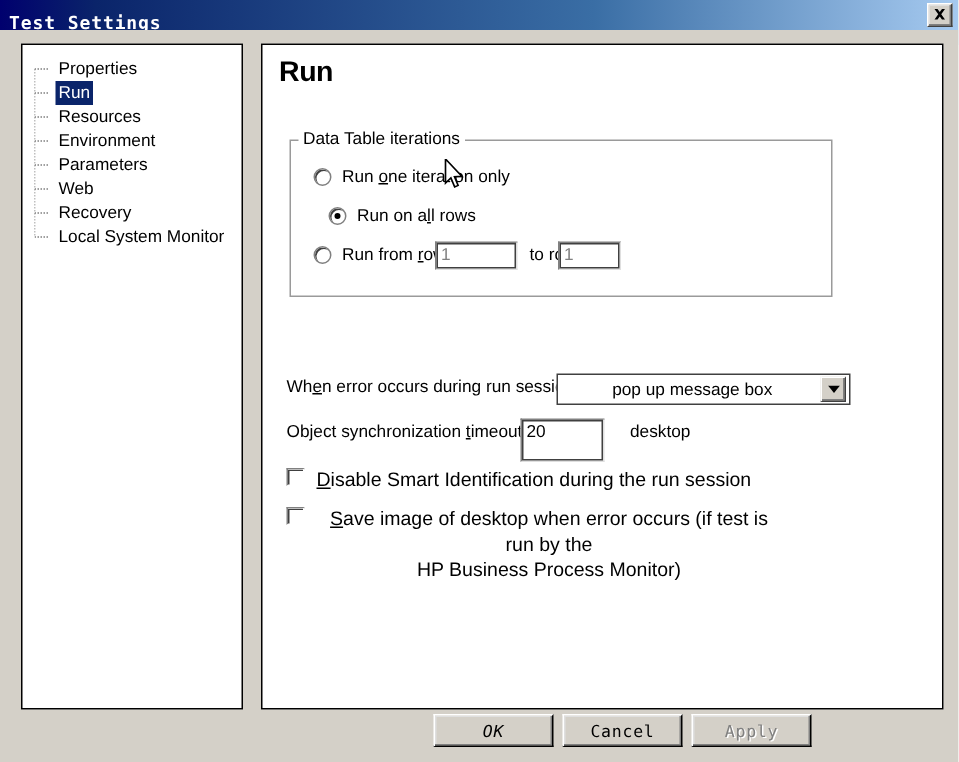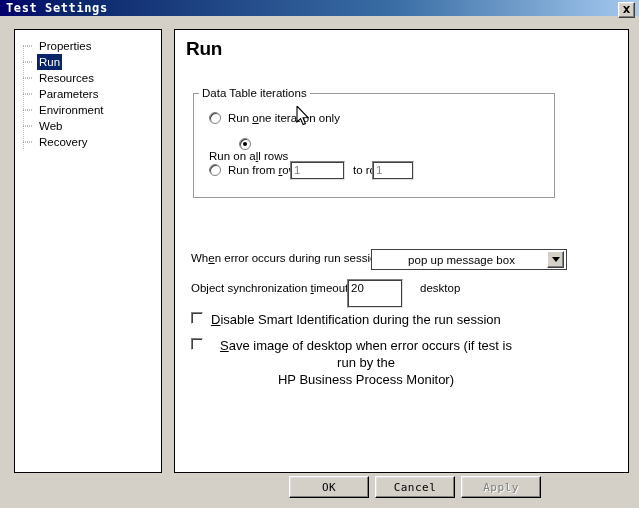--- a/index.html
+++ b/index.html
@@ -19,21 +19,21 @@
     background: #d4d0c8;
     overflow: hidden;
     box-sizing: border-box;
   }
 
   
   #titlebar {
     position: absolute;
     left: 0; top: 0;
     width: 639px;
-    height: 16px;
+    height: 30px;
     background: linear-gradient(to right, #00006e 0%, #0a246a 10%, #3a6ea5 62%, #a6caf0 100%);
     display: flex;
     align-items: center;
   }
   #title-text {
     color: #ffffff;
     font-family: "DejaVu Sans Mono", monospace;
     font-size: 12px;
     font-weight: bold;
     letter-spacing: 0.6px;
@@ -362,68 +362,77 @@
         <span class="tree-label">Resources</span>
       </div>
 
       <div class="tree-item">
         <span class="tree-dots">
           <svg width="12" height="16">
               <line x1="0" y1="8" x2="10" y2="8" stroke="#808080" stroke-width="1" stroke-dasharray="1 1"></line>
               <line x1="0" y1="0" x2="0" y2="16" stroke="#808080" stroke-width="1" stroke-dasharray="1 1"></line>
             </svg>
         </span>
+        <span class="tree-label">Environment</span>
+      </div>
+
+      <div class="tree-item">
+        <span class="tree-dots">
+          <svg width="12" height="16">
+              <line x1="0" y1="8" x2="10" y2="8" stroke="#808080" stroke-width="1" stroke-dasharray="1 1"></line>
+              <line x1="0" y1="0" x2="0" y2="16" stroke="#808080" stroke-width="1" stroke-dasharray="1 1"></line>
+            </svg>
+        </span>
         <span class="tree-label">Parameters</span>
       </div>
 
       <div class="tree-item">
         <span class="tree-dots">
           <svg width="12" height="16">
               <line x1="0" y1="8" x2="10" y2="8" stroke="#808080" stroke-width="1" stroke-dasharray="1 1"></line>
               <line x1="0" y1="0" x2="0" y2="16" stroke="#808080" stroke-width="1" stroke-dasharray="1 1"></line>
             </svg>
         </span>
-        <span class="tree-label">Environment</span>
-      </div>
-
-      <div class="tree-item">
-        <span class="tree-dots">
-          <svg width="12" height="16">
-              <line x1="0" y1="8" x2="10" y2="8" stroke="#808080" stroke-width="1" stroke-dasharray="1 1"></line>
-              <line x1="0" y1="0" x2="0" y2="16" stroke="#808080" stroke-width="1" stroke-dasharray="1 1"></line>
-            </svg>
-        </span>
         <span class="tree-label">Web</span>
       </div>
 
       <div class="tree-item">
         <span class="tree-dots">
           <svg width="12" height="16">
               <line x1="0" y1="8" x2="10" y2="8" stroke="#808080" stroke-width="1" stroke-dasharray="1 1"></line>
               <line x1="0" y1="0" x2="0" y2="16" stroke="#808080" stroke-width="1" stroke-dasharray="1 1"></line>
             </svg>
         </span>
         <span class="tree-label">Recovery</span>
       </div>
 
+      <div class="tree-item">
+        <span class="tree-dots">
+          <svg width="12" height="16">
+              <line x1="0" y1="8" x2="10" y2="8" stroke="#808080" stroke-width="1" stroke-dasharray="1 1"></line>
+              <line x1="0" y1="0" x2="0" y2="8" stroke="#808080" stroke-width="1" stroke-dasharray="1 1"></line>
+            </svg>
+        </span>
+        <span class="tree-label">Local System Monitor</span>
+      </div>
     </div>
 
     <div id="right-panel">
 
       <div id="page-heading">Run</div>
 
       <fieldset id="group-iterations"></fieldset>
       <div id="group-iterations-label">Data Table iterations</div>
 
       <div class="radio-row" style="left:34px; top:82px;">
         <span class="radio"></span>
         <span><span>Run </span><span class="u">o</span><span>ne iteration only</span></span>
       </div>
 
-      <div class="radio-row" style="left:34px; top:108px;flex-direction:column;">
+      <div class="radio-row" style="left:44px; top:108px;">
         <span class="radio checked"></span>
         <span><span>Run on a</span><span class="u">l</span><span>l rows</span></span>
       </div>
 
       <div class="radio-row" style="left:34px; top:134px;">
         <span class="radio"></span>
         <span><span>Run from </span><span class="u">r</span><span>ow</span></span>
       </div>
 
       <div class="textfield disabled" style="position:absolute; left:115px; top:131px; width:55px; height:19px;">1</div>
@@ -455,21 +464,21 @@
       </div>
 
       <div class="check-row" style="left:16px; top:307px; width:330px;text-align:center;">
         <span class="checkbox"></span>
         <span class="check-label"><span class="u">S</span><span>ave image of desktop when error occurs (if test is run by the
 HP Business Process Monitor)</span></span>
       </div>
 
     </div>
 
-    <div class="dlg-button" style="left:289px;">OK</div>
+    <div class="dlg-button" style="left:289px;font-style:italic;">OK</div>
     <div class="dlg-button" style="left:375px;">Cancel</div>
     <div class="dlg-button disabled" style="left:461px;">Apply</div>
 
     <div id="mouse-cursor">
       <svg width="14" height="21" viewBox="0 0 14 21" aria-hidden="true">
         <path d="M1 0 L1 16 L4.6 12.6 L7.1 18.6 L9.4 17.6 L7 11.8 L12 11.6 Z" fill="#ffffff" stroke="#000000" stroke-width="1.1" stroke-linejoin="miter"></path>
       </svg>
     </div>
 
   </div>

